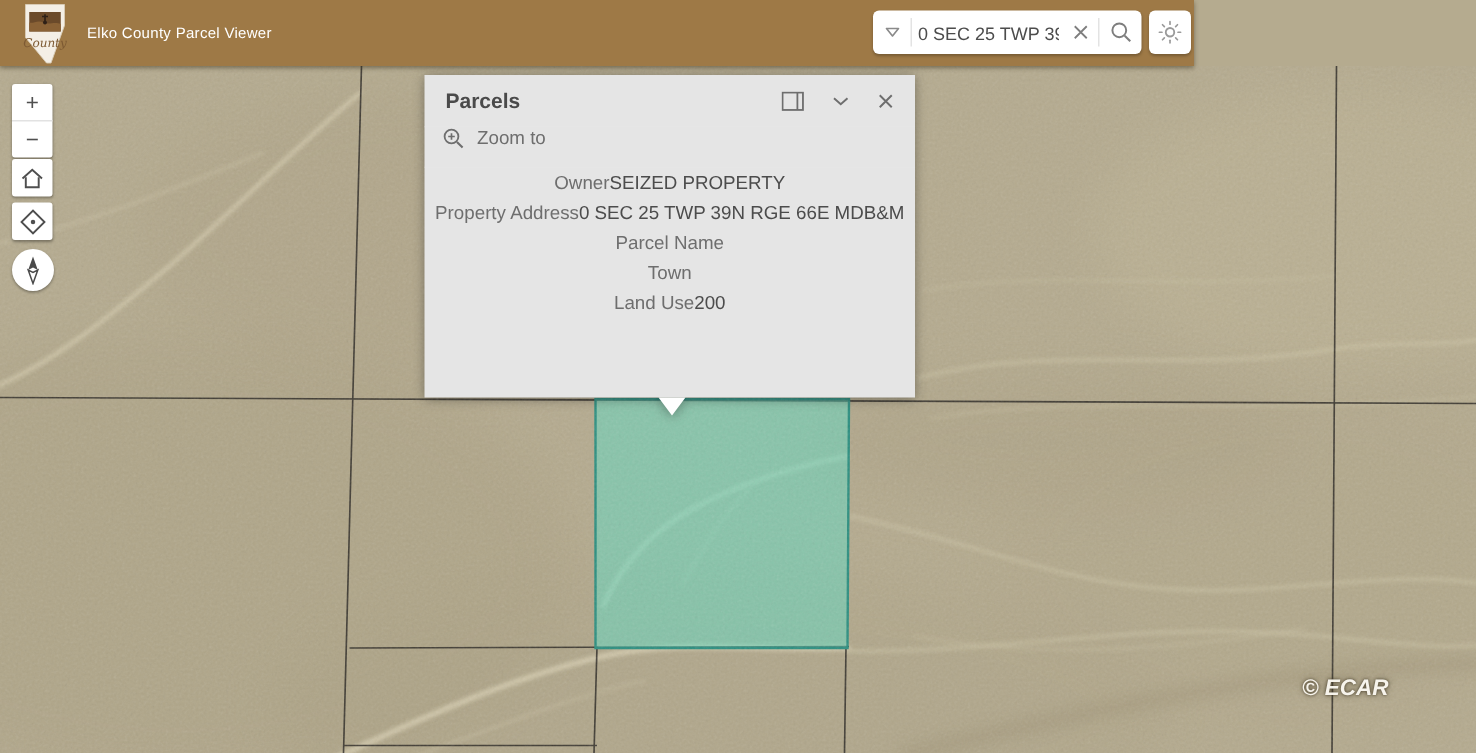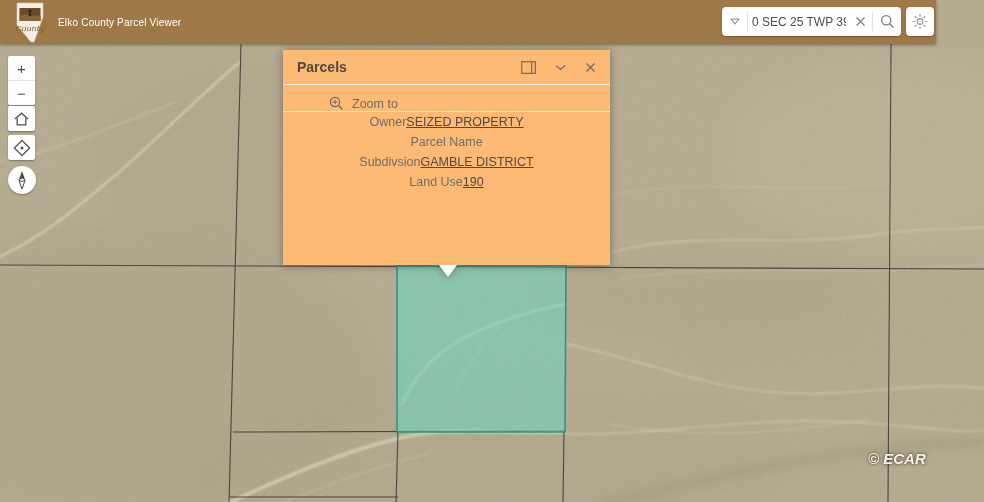--- a/index.html
+++ b/index.html
@@ -3,21 +3,21 @@
 <meta charset="utf-8">
 <style>
   html,body { margin:0; padding:0; background:#888; }
   #stage {
     position:relative; width:984px; height:502px; overflow:hidden;
     font-family:"Liberation Sans", sans-serif;
     background:#b5ab8f;
   }
   
   #appheader {
-    position:absolute; top:0; left:0; width:936px; height:44px;
+    position:absolute; top:0; left:0; width:796px; height:44px;
     background:#9e7946; box-shadow:0 1px 3px rgba(40,30,10,.45); z-index:40;
     display:flex; align-items:center;text-decoration:underline;
   }
   #logo { position:absolute; left:14px; top:2px; width:32px; height:41px; }
   #apptitle {
     position:absolute; left:58px; top:0; height:44px; display:flex; align-items:center;
     color:#ffffff; font-size:10px; font-weight:500; letter-spacing:.2px; white-space:nowrap;
   }
   #searchbox {
     position:absolute; top:7px; right:35px; width:179px; height:29px;
@@ -55,37 +55,37 @@
     background:#fff; border-radius:2px; box-shadow:0 1px 2px rgba(0,0,0,.35); z-index:30; }
   #zoomgroup .zbtn { width:27px; height:24px; border:none; background:none; cursor:pointer;
     display:flex; align-items:center; justify-content:center; font-size:15px; color:#4f4f4f; padding:0;}
   #zoomgroup .zsep { height:1px; background:#e2e2e2; }
   #homebtn   { top:106px; height:25px; }
   #extentbtn { top:135px; height:25px; }
   #compassbtn{ top:166px; height:28px; width:28px; border-radius:50%; }
   
   #popupwrap { position:absolute; left:283px; top:50px; z-index:35;
     filter:drop-shadow(0 1px 4px rgba(20,20,20,.4)); }
-  #popup { width:327px; height:215px; background:#fdba74; overflow:hidden; position:relative; }
+  #popup { width:327px; height:215px; background:#e5e5e5; overflow:hidden; position:relative; }
   #popup-callout {
     position:absolute; left:156px; top:215px; width:0; height:0;
     border-left:9px solid transparent; border-right:9px solid transparent;
     border-top:12px solid #fff;
   }
   #popup-header { height:34px; padding:0 14px; display:flex; align-items:center; }
   #popup-title { flex:1; font-size:14px; font-weight:600; color:#4a4a4a; }
   .phicon { background:none; border:none; padding:0; margin-left:19px; cursor:pointer;
     display:flex; align-items:center; justify-content:center; height:18px; }
   .pdivider { height:1px; background:#e6e6e6; }
-  #popup-action { height:26px; display:flex; align-items:flex-end; padding:0 12px; cursor:pointer;margin-left:34px; }
+  #popup-action { height:26px; display:flex; align-items:flex-start; padding:0 12px; cursor:pointer; }
   #zoomto-label { color:#6e6e6e; font-size:12.5px; margin-left:8px; }
   .prow { display:flex; justify-content:center; align-items:center;
     height:19.9px; padding:0 3px; }
   .plabel { color:#6e6e6e; font-size:12.5px; white-space:nowrap; }
-  .pvalue { color:#4c4c4c; font-size:12.5px; white-space:nowrap; text-align:right;text-decoration:underline; }
+  .pvalue { color:#4c4c4c; font-size:12.5px; white-space:nowrap; text-align:right; }
   
   #logo .county-script { font-family:"DejaVu Serif", serif; font-style:italic; }
 </style>
 </head>
 <body>
 
 <div id="stage">
 
   <div id="map">
     <svg width="984" height="458" viewBox="0 0 984 458">
@@ -208,30 +208,34 @@
         <span id="zoomto-label">Zoom to</span>
       </div>
       <div class="pdivider"></div>
 
       <div>
         <div class="prow">
           <span class="plabel">Owner</span>
           <span class="pvalue">SEIZED PROPERTY</span>
         </div>
         <div class="prow">
+          <span class="plabel">Property Address</span>
+          <span class="pvalue">0 SEC 25 TWP 39N RGE 66E MDB&amp;M</span>
+        </div>
+        <div class="prow">
           <span class="plabel">Parcel Name</span>
           <span class="pvalue"></span>
         </div>
         <div class="prow">
-          <span class="plabel">Subdivsion</span>
-          <span class="pvalue">GAMBLE DISTRICT</span>
+          <span class="plabel">Town</span>
+          <span class="pvalue"></span>
         </div>
         <div class="prow">
           <span class="plabel">Land Use</span>
-          <span class="pvalue">190</span>
+          <span class="pvalue">200</span>
         </div>
       </div>
     </div>
     <div id="popup-callout"></div>
   </div>
 
   <div id="appheader">
     <svg id="logo" viewBox="0 0 32 41">
       <path d="M3 1 H29 V15 L20 40 L17 40 L3 23 Z" fill="#f4efe6" stroke="#d9cdb8" stroke-width="0.6"></path>
       <rect x="5.5" y="6" width="21" height="13" fill="#6b4a2a"></rect>

